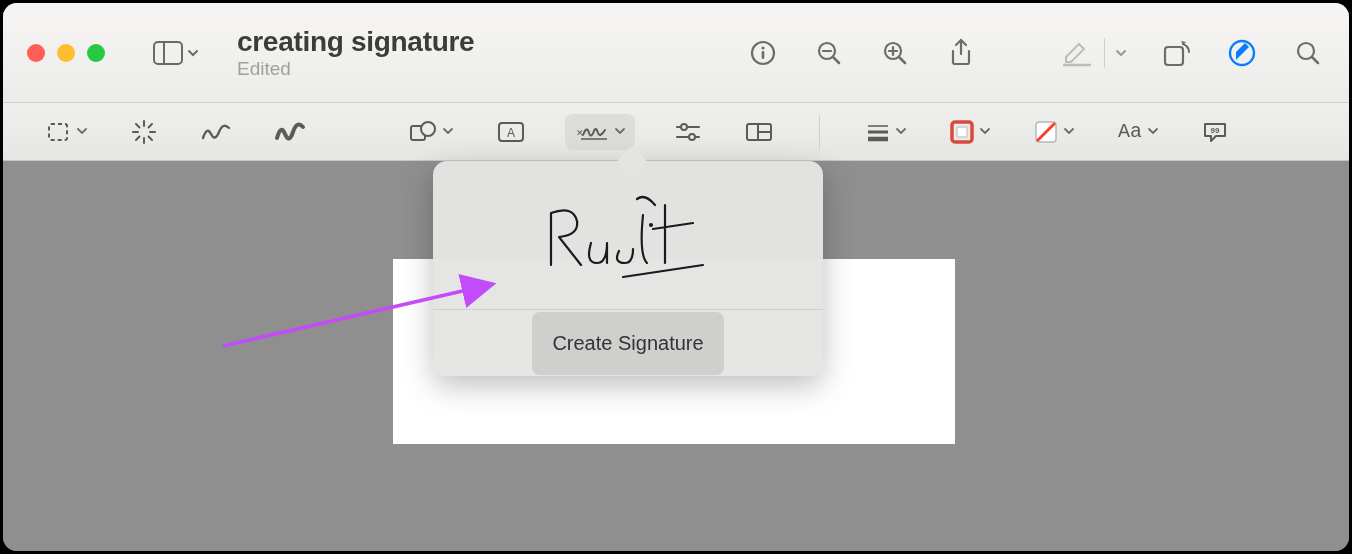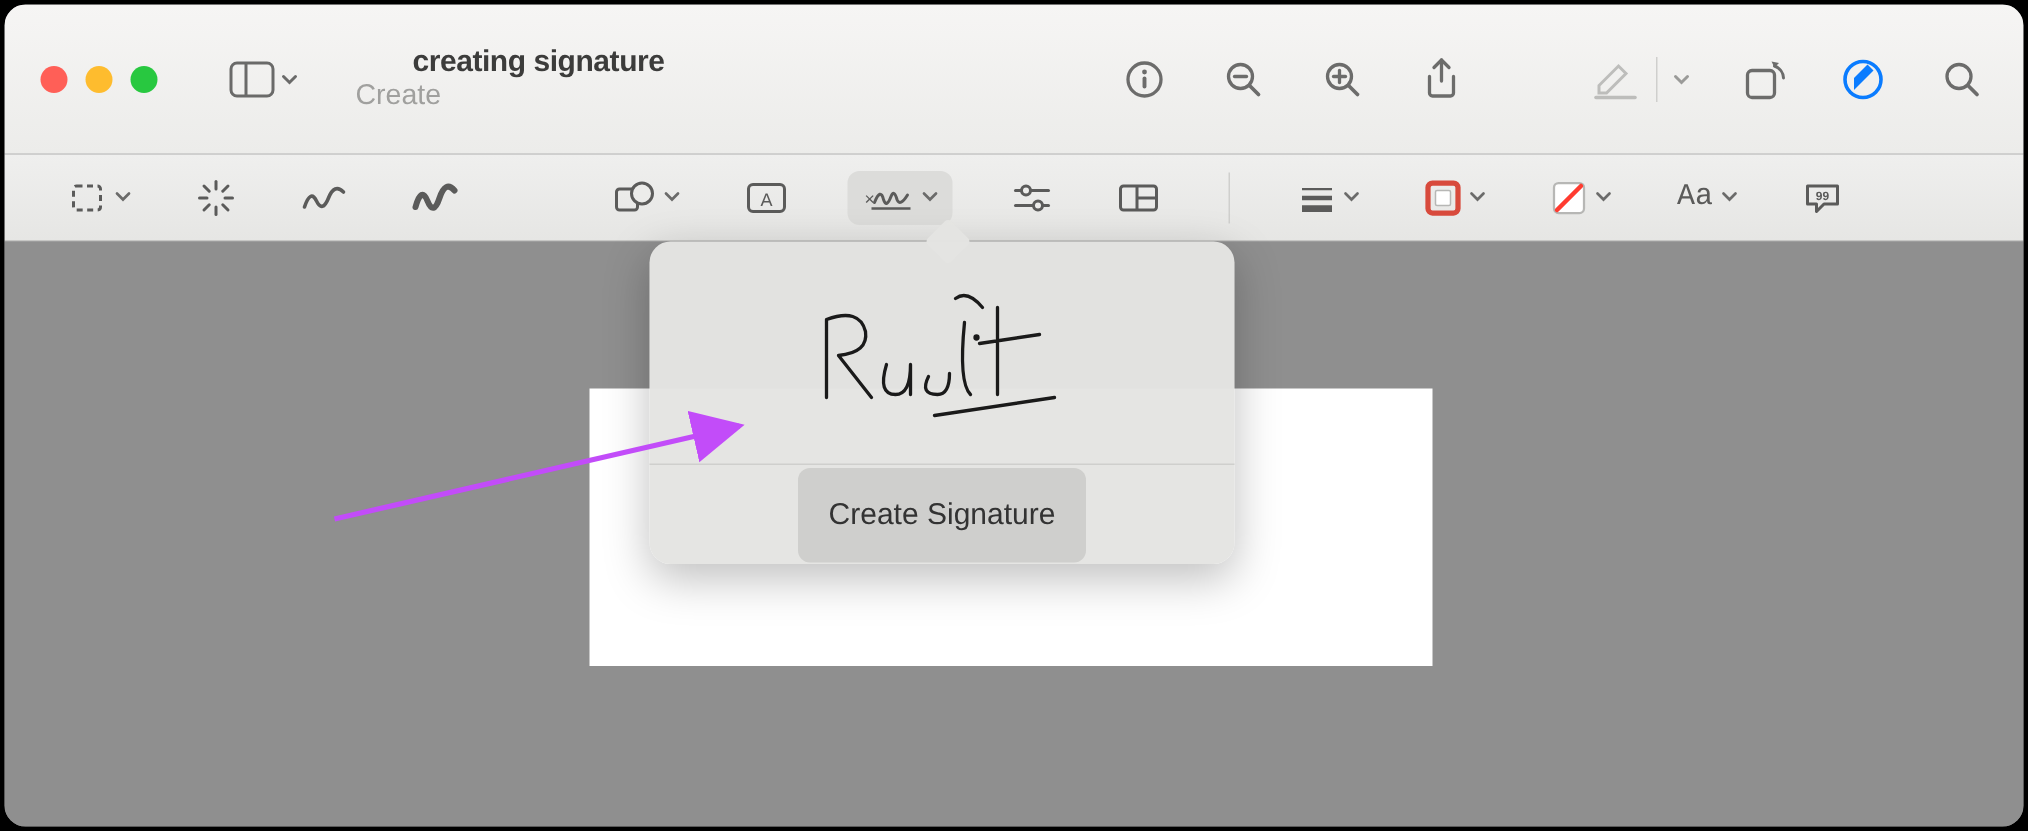--- a/index.html
+++ b/index.html
@@ -33,21 +33,21 @@
   .dot { width: 18px; height: 18px; border-radius: 50%; }
   .dot.red { background: #ff5f57; }
   .dot.yellow { background: #febc2e; }
   .dot.green { background: #28c840; }
   .sidebar-toggle {
     display: flex; align-items: center; gap: 4px;
     padding: 4px 6px;
     color: #6a6a69;
   }
   .title-block { margin-left: 18px; flex: 0 0 auto; }
-  .doc-title { font-size: 20px; font-weight: 700; color: #3c3c3b; letter-spacing: -0.3px; margin-left: 38px;}
+  .doc-title { font-size: 28px; font-weight: 700; color: #3c3c3b; letter-spacing: -0.3px;}
   .doc-sub { font-size: 19px; color: #a0a09e; }
   .spacer { flex: 1; }
   .tb-icons { display: flex; align-items: center; gap: 32px; }
   .tb-icon { color: #6c6c6b; display: flex; align-items: center; justify-content: center; width: 34px; height: 34px; }
   .tb-icon.blue { color: #0a7cff; }
   .vdiv { width: 1px; height: 30px; background: #cfcfcd; }
   .tb-group { display: flex; align-items: center; gap: 10px; }
 
   
   .markupbar {
@@ -160,21 +160,21 @@
         <rect x="1" y="1" width="28" height="22" rx="4" fill="none" stroke="#6a6a69" stroke-width="2"></rect>
         <line x1="11" y1="1" x2="11" y2="23" stroke="#6a6a69" stroke-width="2"></line>
       </svg>
       <svg width="12" height="12" viewBox="0 0 12 12">
         <path d="M2 4 L6 8 L10 4" fill="none" stroke="#6a6a69" stroke-width="2" stroke-linecap="round"></path>
       </svg>
     </div>
 
     <div class="title-block">
       <div class="doc-title">creating signature</div>
-      <div class="doc-sub">Create</div>
+      <div class="doc-sub">Edited</div>
     </div>
 
     <div class="spacer"></div>
 
     <div class="tb-icons">
       <div class="tb-icon">
         <svg width="28" height="28" viewBox="0 0 28 28">
           <circle cx="14" cy="14" r="11" fill="none" stroke="currentColor" stroke-width="2.2"></circle>
           <circle cx="14" cy="9" r="1.6" fill="currentColor"></circle>
           <rect x="12.7" y="12" width="2.6" height="8" rx="1.3" fill="currentColor"></rect>

